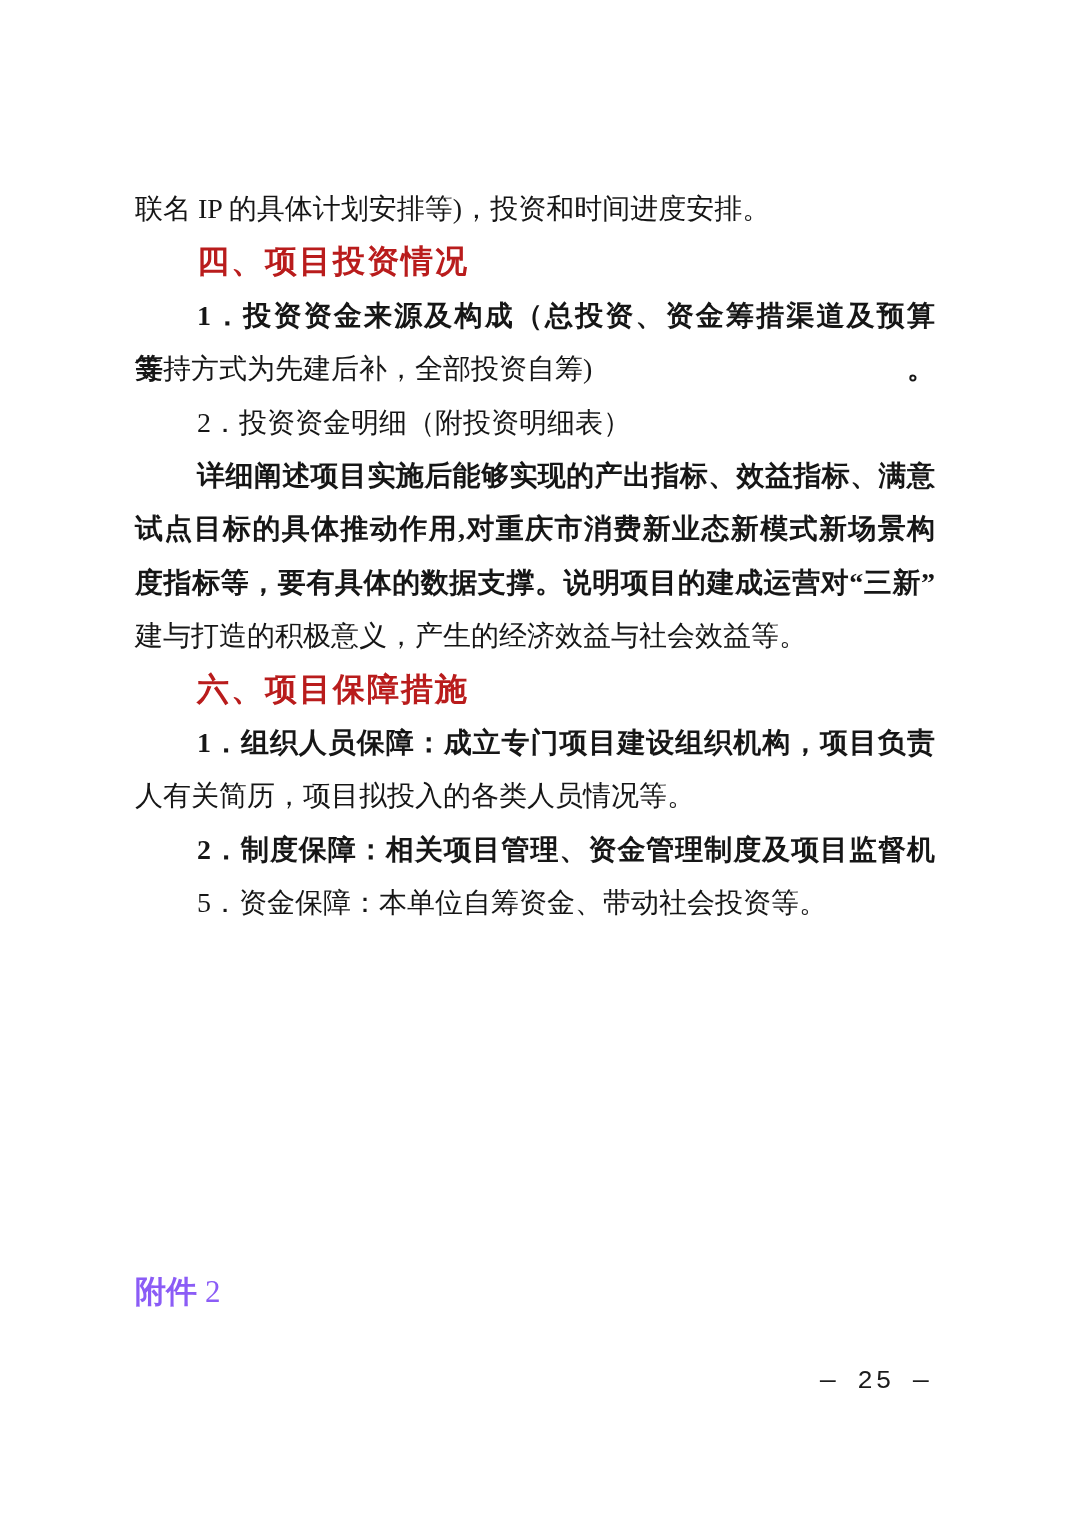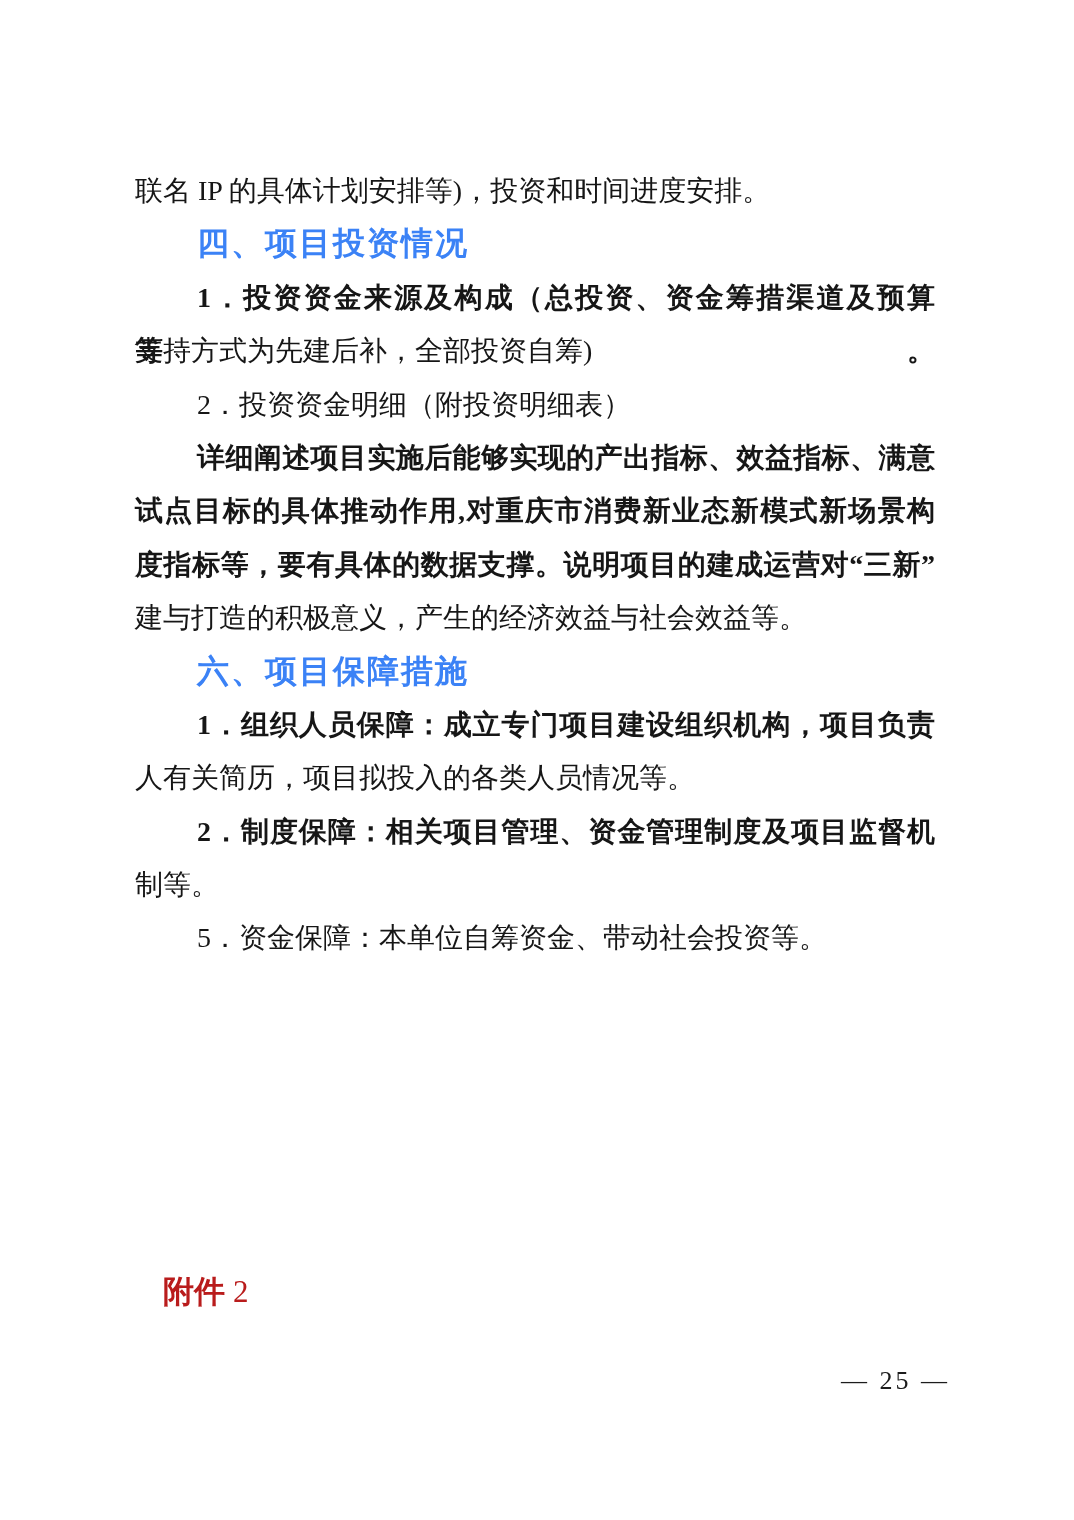--- a/index.html
+++ b/index.html
@@ -11,21 +11,21 @@
     position: relative;
     width: 1074px;
     height: 1520px;
     background: #ffffff;
     overflow: hidden;
     color: #161616;
   }
   .content {
     position: absolute;
     left: 135px;
-    top: 164px;
+    top: 182px;
     width: 800px;
   }
   .line {
     font-family: "Liberation Serif", "DejaVu Serif", serif;
     font-size: 28px;
     line-height: 53.4px;
     height: 53.4px;
     color: #161616;
     white-space: normal;
     overflow: visible;
@@ -36,47 +36,46 @@
   .jfull {
     text-align: justify;
     text-align-last: justify;
     font-weight: bold;
   }
   .heading {
     font-family: "Liberation Sans", "DejaVu Sans", sans-serif;
     font-weight: 700;
     font-size: 32px;
     letter-spacing: 2px;
-    color: #3b82f6;
+    color: #b91c1c;
   }
   .attachment {
     position: absolute;
     left: 135px;
     top: 1272px;
     font-size: 31px;
     line-height: 40px;
-    color: #b91c1c;
-    margin-left: 28px;
+    color: #8b5cf6;
   }
   .attachment .att-label {
     font-family: "Liberation Sans", "DejaVu Sans", sans-serif;
     font-weight: 700;
   }
   .attachment .att-number {
     font-family: "Liberation Serif", "DejaVu Serif", serif;
     font-weight: 400;
     margin-left: 8px;
   }
   .page-number {
     position: absolute;
     top: 1366px;
     left: 820px;
     width: 130px;
-    text-align: right;
-    font-family: Liberation Serif, serif;
+    text-align: left;
+    font-family: Liberation Mono, monospace;
     font-size: 26px;
     letter-spacing: 3px;
     color: #1c1c1c;
     white-space: nowrap;
   }
 </style>
 </head>
 <body>
 
 <div class="page">
@@ -88,21 +87,20 @@
     <div class="line">支持方式为先建后补，全部投资自筹)</div>
     <div class="line indent">2．投资资金明细（附投资明细表）</div>
     <div class="line indent jfull">详细阐述项目实施后能够实现的产出指标、效益指标、满意</div>
     <div class="line jfull">试点目标的具体推动作用,对重庆市消费新业态新模式新场景构</div>
     <div class="line jfull">度指标等，要有具体的数据支撑。说明项目的建成运营对“三新”</div>
     <div class="line">建与打造的积极意义，产生的经济效益与社会效益等。</div>
     <div class="line heading indent">六、项目保障措施</div>
     <div class="line indent jfull">1．组织人员保障：成立专门项目建设组织机构，项目负责</div>
     <div class="line">人有关简历，项目拟投入的各类人员情况等。</div>
     <div class="line indent jfull">2．制度保障：相关项目管理、资金管理制度及项目监督机</div>
-    <div class="line">制等。</div>
     <div class="line indent">5．资金保障：本单位自筹资金、带动社会投资等。</div>
   </div>
 
   <div class="attachment">
     <span class="att-label">附件</span><span class="att-number">2</span>
   </div>
 
   <div class="page-number">— 25 —</div>
 
 </div>

